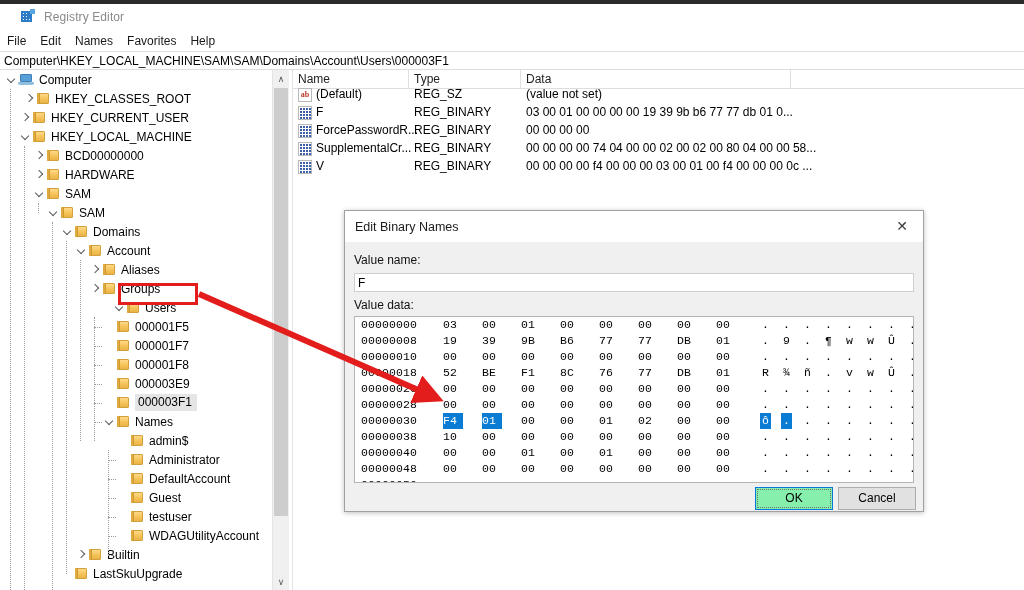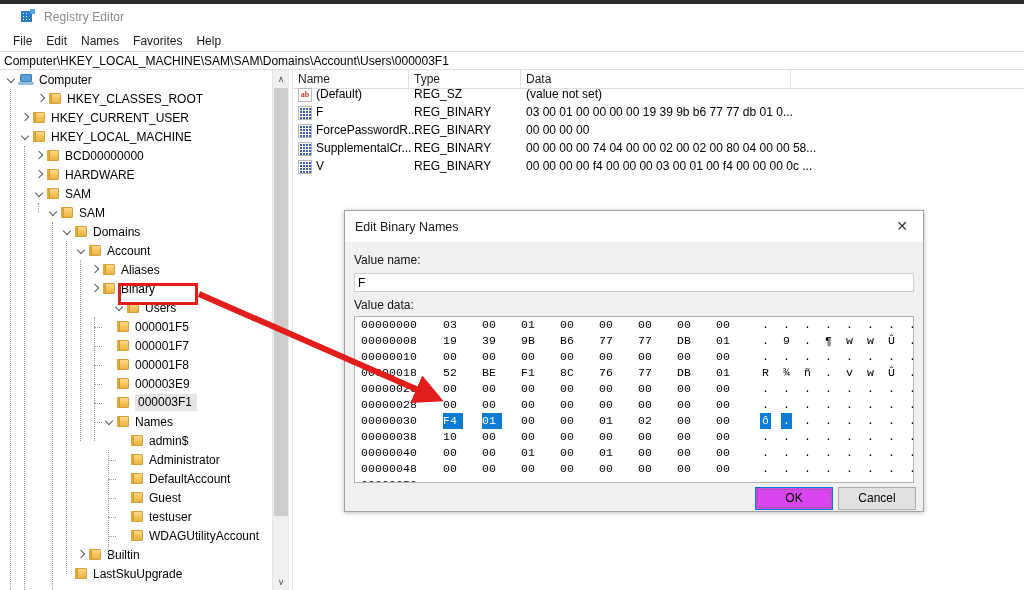--- a/index.html
+++ b/index.html
@@ -60,21 +60,20 @@
   }
 
   
   #menubar {
     position: absolute;
     left: 0; top: 30px;
     width: 1024px; height: 21px;
     background: #ffffff;
     display: flex;
     align-items: center;
-    padding-left: 6px;
     box-sizing: border-box;
   }
   .menu-item {
     font-size: 12px;
     color: #1a1a1a;
     padding: 2px 7px;
     cursor: default;
   }
 
   
@@ -423,21 +422,21 @@
     box-sizing: border-box;
     font-family: "Liberation Sans", sans-serif;
     font-size: 12px;
     color: #000;
     text-align: center;
     line-height: 21px;
     cursor: default;
   }
   .dlg-btn.default {
     border: 1px solid #0078d7;
-    background: #d946ef;
+    background: #86efac;
   }
   .dlg-btn.default::after {
     content: "";
     position: absolute;
     left: 1px; top: 1px; right: 1px; bottom: 1px;
     border: 1px dotted #707070;
   }
   #btn-ok { left: 410px; }
   #btn-cancel { left: 493px; }
 
@@ -494,21 +493,21 @@
   <div id="tree-pane">
     <div id="tree-list">
         <div class="tnode" style="padding-left: 4px;">
           <span class="twist expanded"></span>
           <span class="computer">
             <span class="scr"></span>
             <span class="base"></span>
           </span>
           <span class="label">Computer</span>
         </div>
-        <div class="tnode" style="padding-left: 34px;">
+        <div class="tnode" style="padding-left: 22px;">
           <span class="twist collapsed"></span>
           <span class="folder">
             <span class="fb"></span>
             <span class="fspine"></span>
           </span>
           <span class="label">HKEY_CLASSES_ROOT</span>
         </div>
         <div class="tnode" style="padding-left: 18px;">
           <span class="twist collapsed"></span>
           <span class="folder">
@@ -580,21 +579,21 @@
             <span class="fspine"></span>
           </span>
           <span class="label">Aliases</span>
         </div>
         <div class="tnode" style="padding-left: 88px;">
           <span class="twist collapsed"></span>
           <span class="folder">
             <span class="fb"></span>
             <span class="fspine"></span>
           </span>
-          <span class="label">Binary</span>
+          <span class="label">Groups</span>
         </div>
         <div class="tnode" style="padding-left: 88px; margin-left: 24px;">
           <span class="twist expanded"></span>
           <span class="folder">
             <span class="fb"></span>
             <span class="fspine"></span>
           </span>
           <span class="label">Users</span>
         </div>
         <div class="tnode" style="padding-left: 102px;">

